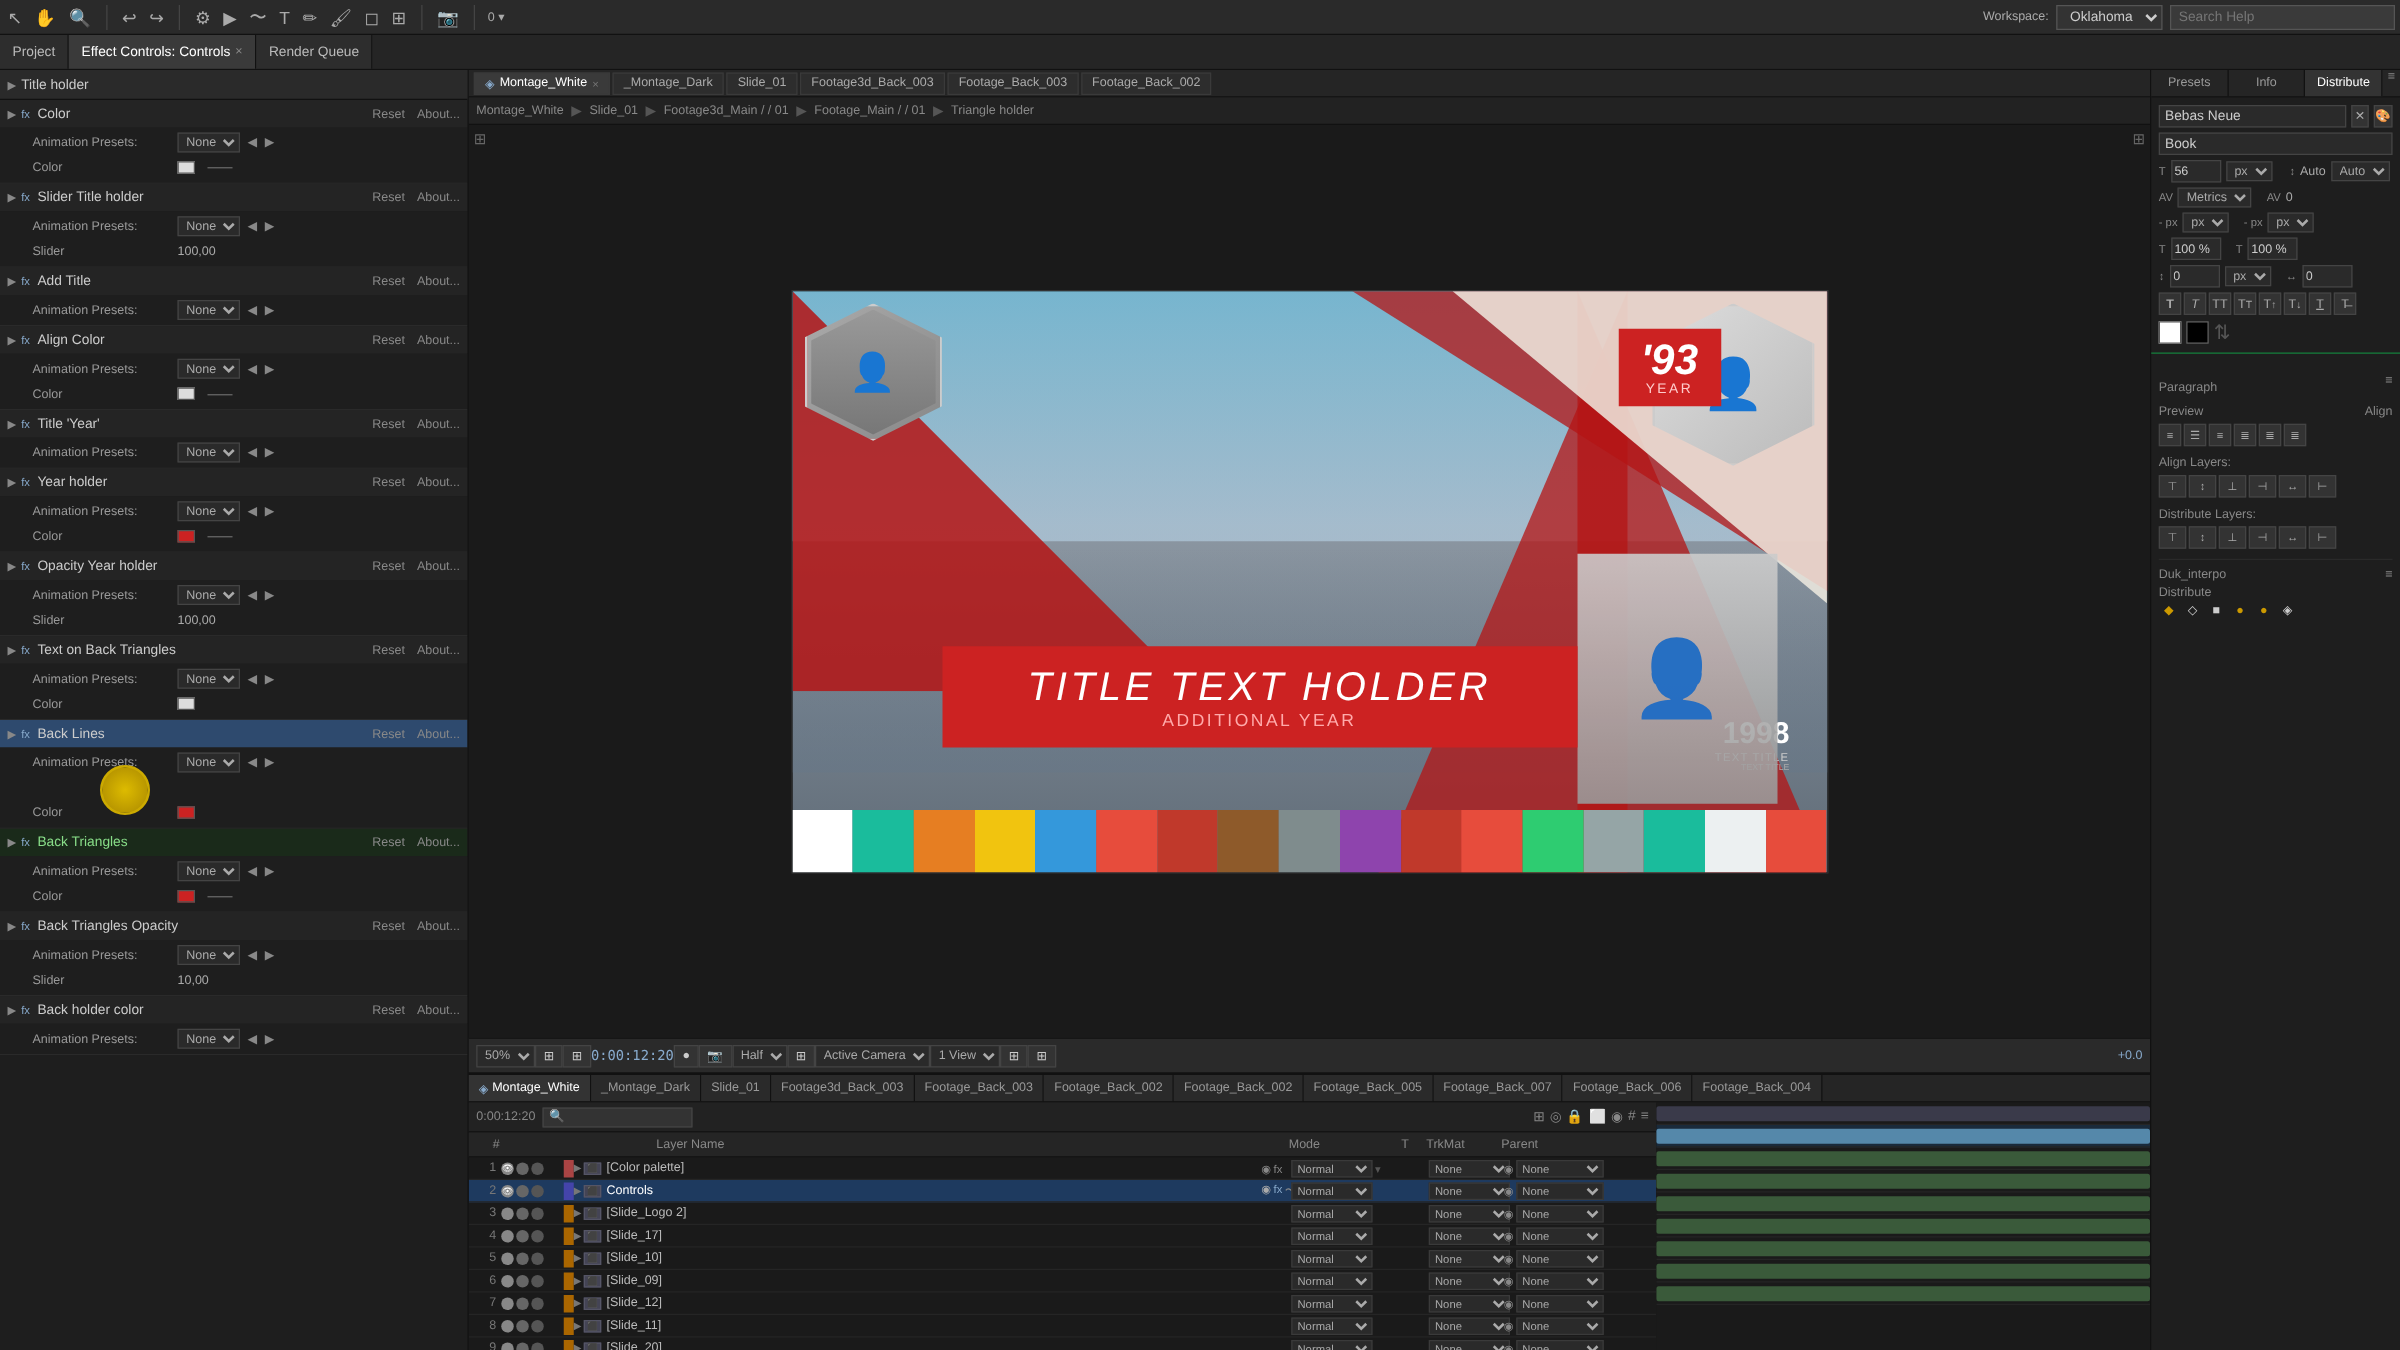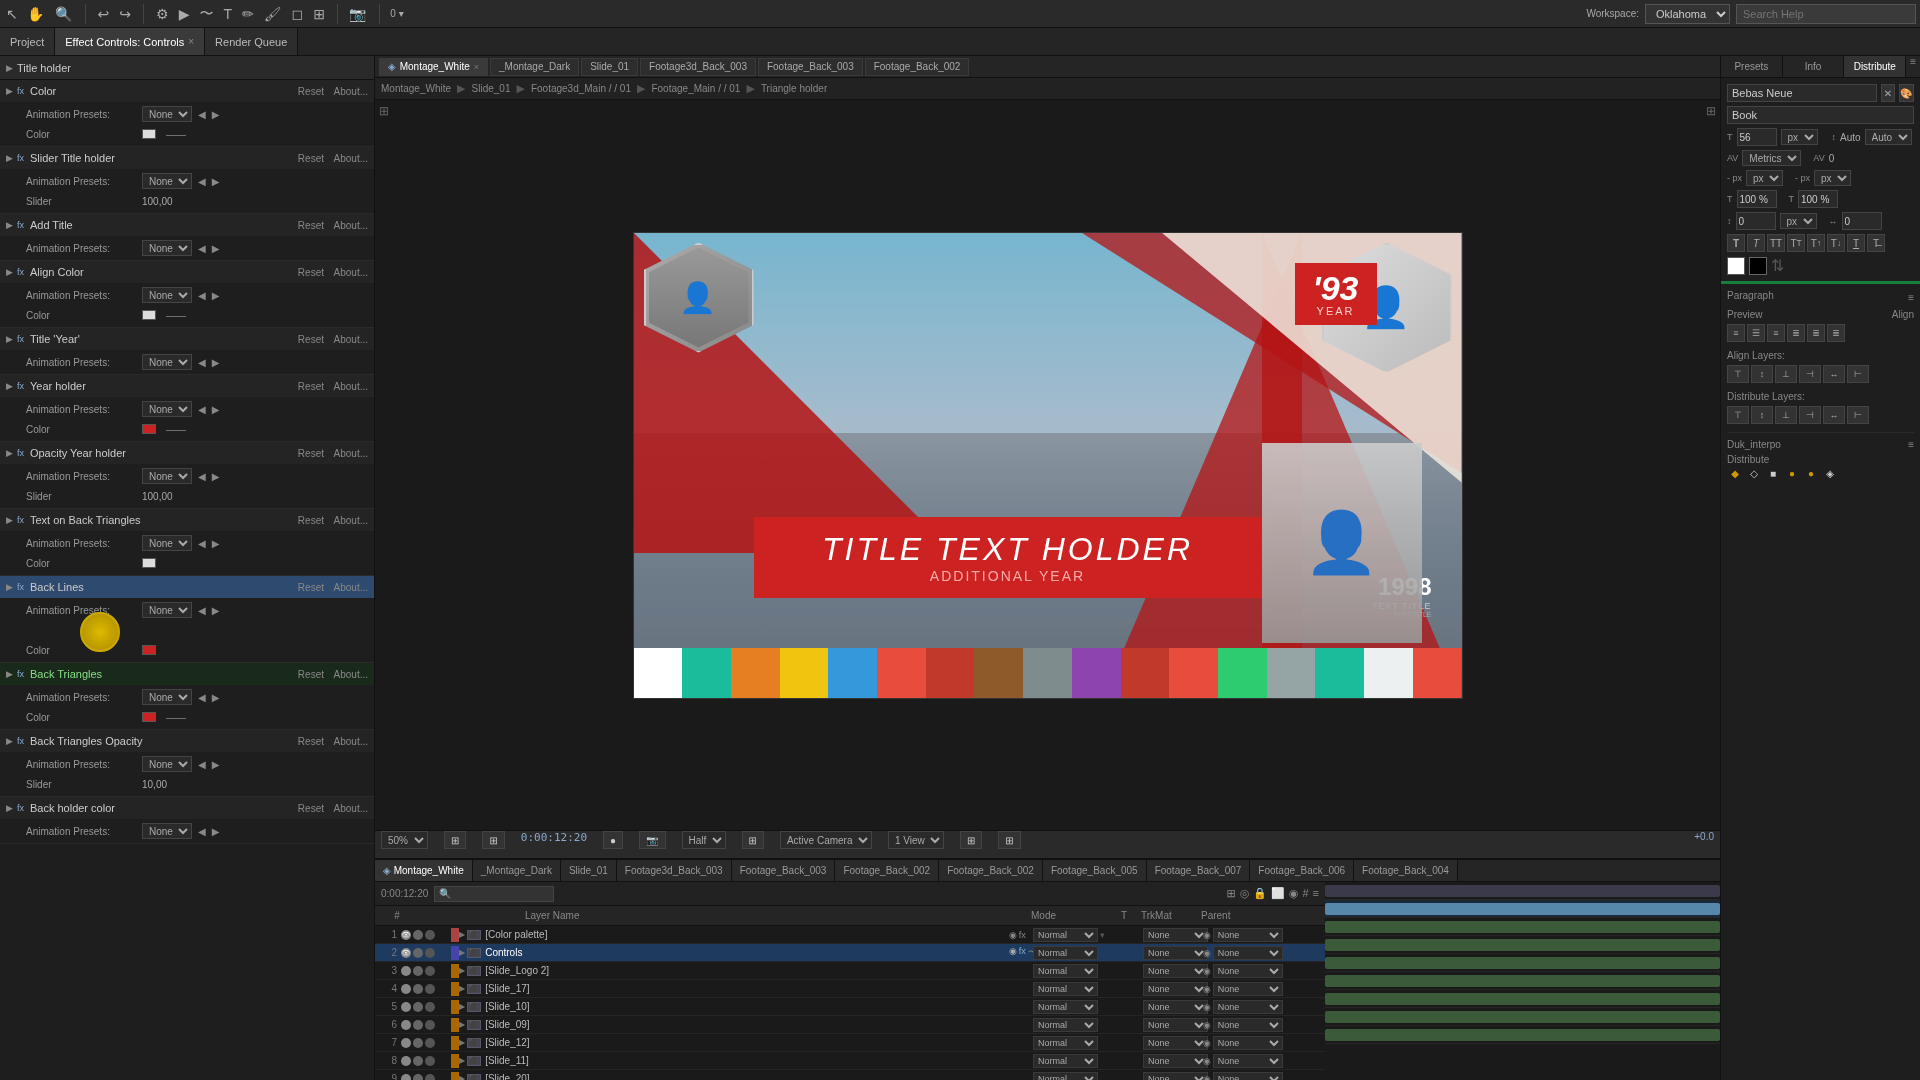--- a/index.html
+++ b/index.html
@@ -54,21 +54,21 @@
     .comp-viewer { flex: 1; background: #1a1a1a; display: flex; align-items: center; justify-content: center; position: relative; min-height: 0; }
     .comp-canvas { width: 830px; height: 467px; background: #000; position: relative; overflow: hidden; border: 1px solid #333; }
     .city-bg { position: absolute; inset: 0; background: linear-gradient(to bottom, #87CEEB 0%, #c8d8e8 40%, #8899aa 100%); opacity: 0.7; }
     .title-banner { position: absolute; bottom: 100px; left: 120px; right: 200px; background: #cc2222; padding: 14px 20px; text-align: center; }
     .title-main { font-size: 32px; font-weight: normal; color: #fff; letter-spacing: 3px; font-style: italic; }
     .title-sub { font-size: 14px; color: #ffaaaa; letter-spacing: 2px; }
     .color-strip { position: absolute; bottom: 0; left: 0; right: 0; height: 50px; display: flex; }
     .color-strip-item { flex: 1; }
 
     
-    .comp-controls { height: 28px; background: #2a2a2a; border-top: 1px solid #111; display: flex; align-items: flex-start; padding: 0 6px; gap: 16px; }
+    .comp-controls { height: 28px; background: #2a2a2a; border-top: 1px solid #111; display: flex; align-items: center; padding: 0 6px; gap: 0; }
     .ctrl-btn { background: #333; border: 1px solid #444; color: #ccc; font-size: 10px; padding: 2px 6px; cursor: pointer; height: 18px; }
     .ctrl-dropdown { background: #2a2a2a; border: 1px solid #444; color: #aaa; font-size: 10px; height: 18px; padding: 0 2px; }
     .timecode { color: #88aacc; font-size: 11px; font-family: monospace; }
 
     
     .timeline-area { height: 250px; background: #1a1a1a; border-top: 2px solid #111; display: flex; flex-direction: column; }
     .timeline-tabs { display: flex; background: #252525; height: 22px; border-bottom: 1px solid #111; overflow-x: auto; white-space: nowrap; }
     .timeline-tab { display: inline-flex; align-items: center; padding: 0 8px; height: 100%; background: #2a2a2a; border-right: 1px solid #111; font-size: 10px; color: #999; cursor: pointer; gap: 3px; flex-shrink: 0; }
     .timeline-tab.active { background: #333; color: #fff; }
     .timeline-content { display: flex; flex: 1; min-height: 0; }
@@ -99,30 +99,30 @@
 
     
     .timeline-right { flex: 1; background: #1a1a1a; overflow: hidden; position: relative; }
     .keyframe-row { height: 18px; border-bottom: 1px solid #252525; position: relative; }
 
     
     .right-panel { width: 200px; background: #1e1e1e; border-left: 1px solid #111; display: flex; flex-direction: column; flex-shrink: 0; }
     .right-panel-tabs { display: flex; background: #252525; height: 22px; border-bottom: 1px solid #111; }
     .right-tab { flex: 1; display: flex; align-items: center; justify-content: center; font-size: 10px; color: #999; cursor: pointer; border-right: 1px solid #111; }
     .right-tab.active { background: #333; color: #fff; }
-    .right-section { padding: 6px; border-bottom: 3px solid #15803d; }
+    .right-section { padding: 6px; border-bottom: 1px solid #15803d; }
     .font-name { background: #2a2a2a; border: 1px solid #444; color: #ccc; font-size: 11px; padding: 2px 4px; width: 100%; }
     .font-style { background: #2a2a2a; border: 1px solid #444; color: #ccc; font-size: 11px; padding: 2px 4px; width: 100%; margin-top: 2px; }
     .font-size-input { background: #2a2a2a; border: 1px solid #444; color: #ccc; font-size: 10px; width: 40px; height: 18px; padding: 0 2px; }
     .text-format-row { display: flex; gap: 2px; margin-top: 4px; }
     .fmt-btn { background: #333; border: 1px solid #444; color: #aaa; font-size: 10px; width: 18px; height: 18px; cursor: pointer; display: flex; align-items: center; justify-content: center; }
     .color-pickers { display: flex; gap: 4px; margin-top: 4px; align-items: center; }
     .color-box { width: 18px; height: 18px; border: 1px solid #555; cursor: pointer; }
     .paragraph-section { padding: 6px; }
-    .para-title { font-size: 10px; color: #888; margin-bottom: 4px; }
+    .para-title { font-size: 10px; color: #888; margin-bottom: 4px; margin-top: 16px; }
     .align-btn { background: #333; border: 1px solid #444; color: #aaa; font-size: 9px; width: 18px; height: 18px; cursor: pointer; display: flex; align-items: center; justify-content: center; }
     .keyframe-icons { display: flex; gap: 3px; }
     .kf-icon { width: 16px; height: 16px; display: flex; align-items: center; justify-content: center; font-size: 10px; cursor: pointer; }
     .kf-icon.active { color: #cc9900; }
 
     
     ::-webkit-scrollbar { width: 8px; height: 8px; }
     ::-webkit-scrollbar-track { background: #1a1a1a; }
     ::-webkit-scrollbar-thumb { background: #444; }
   </style>

